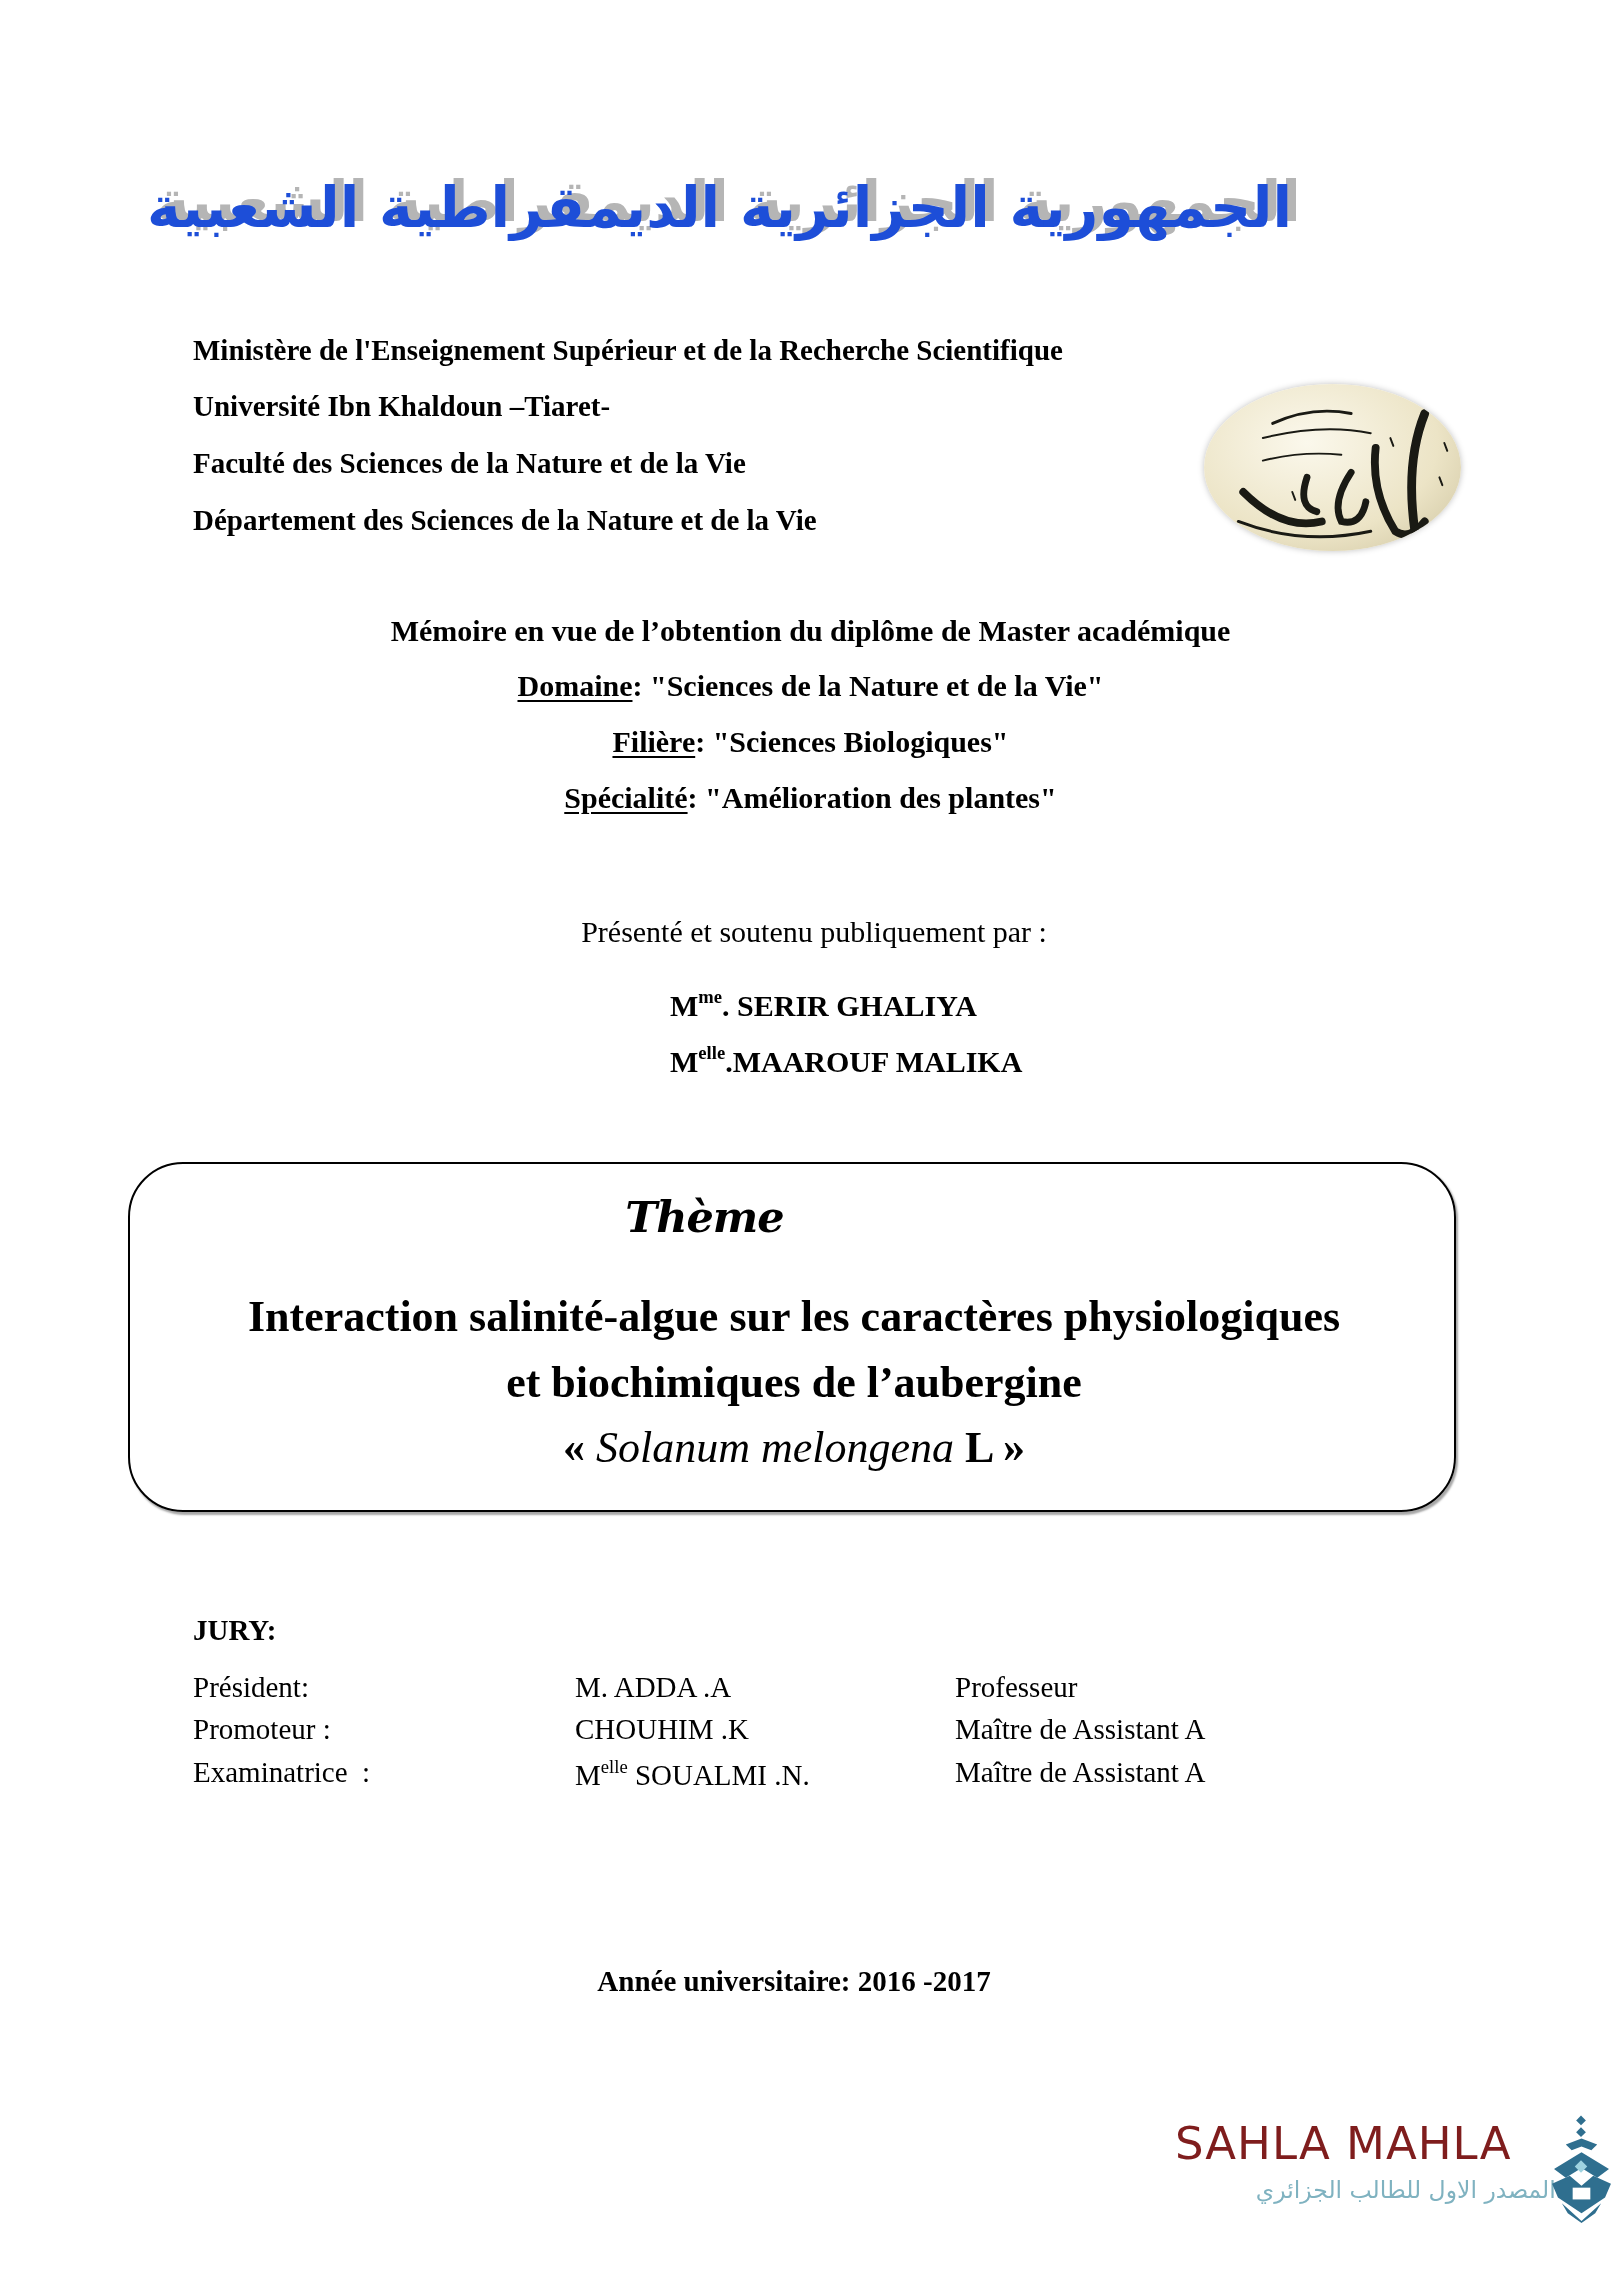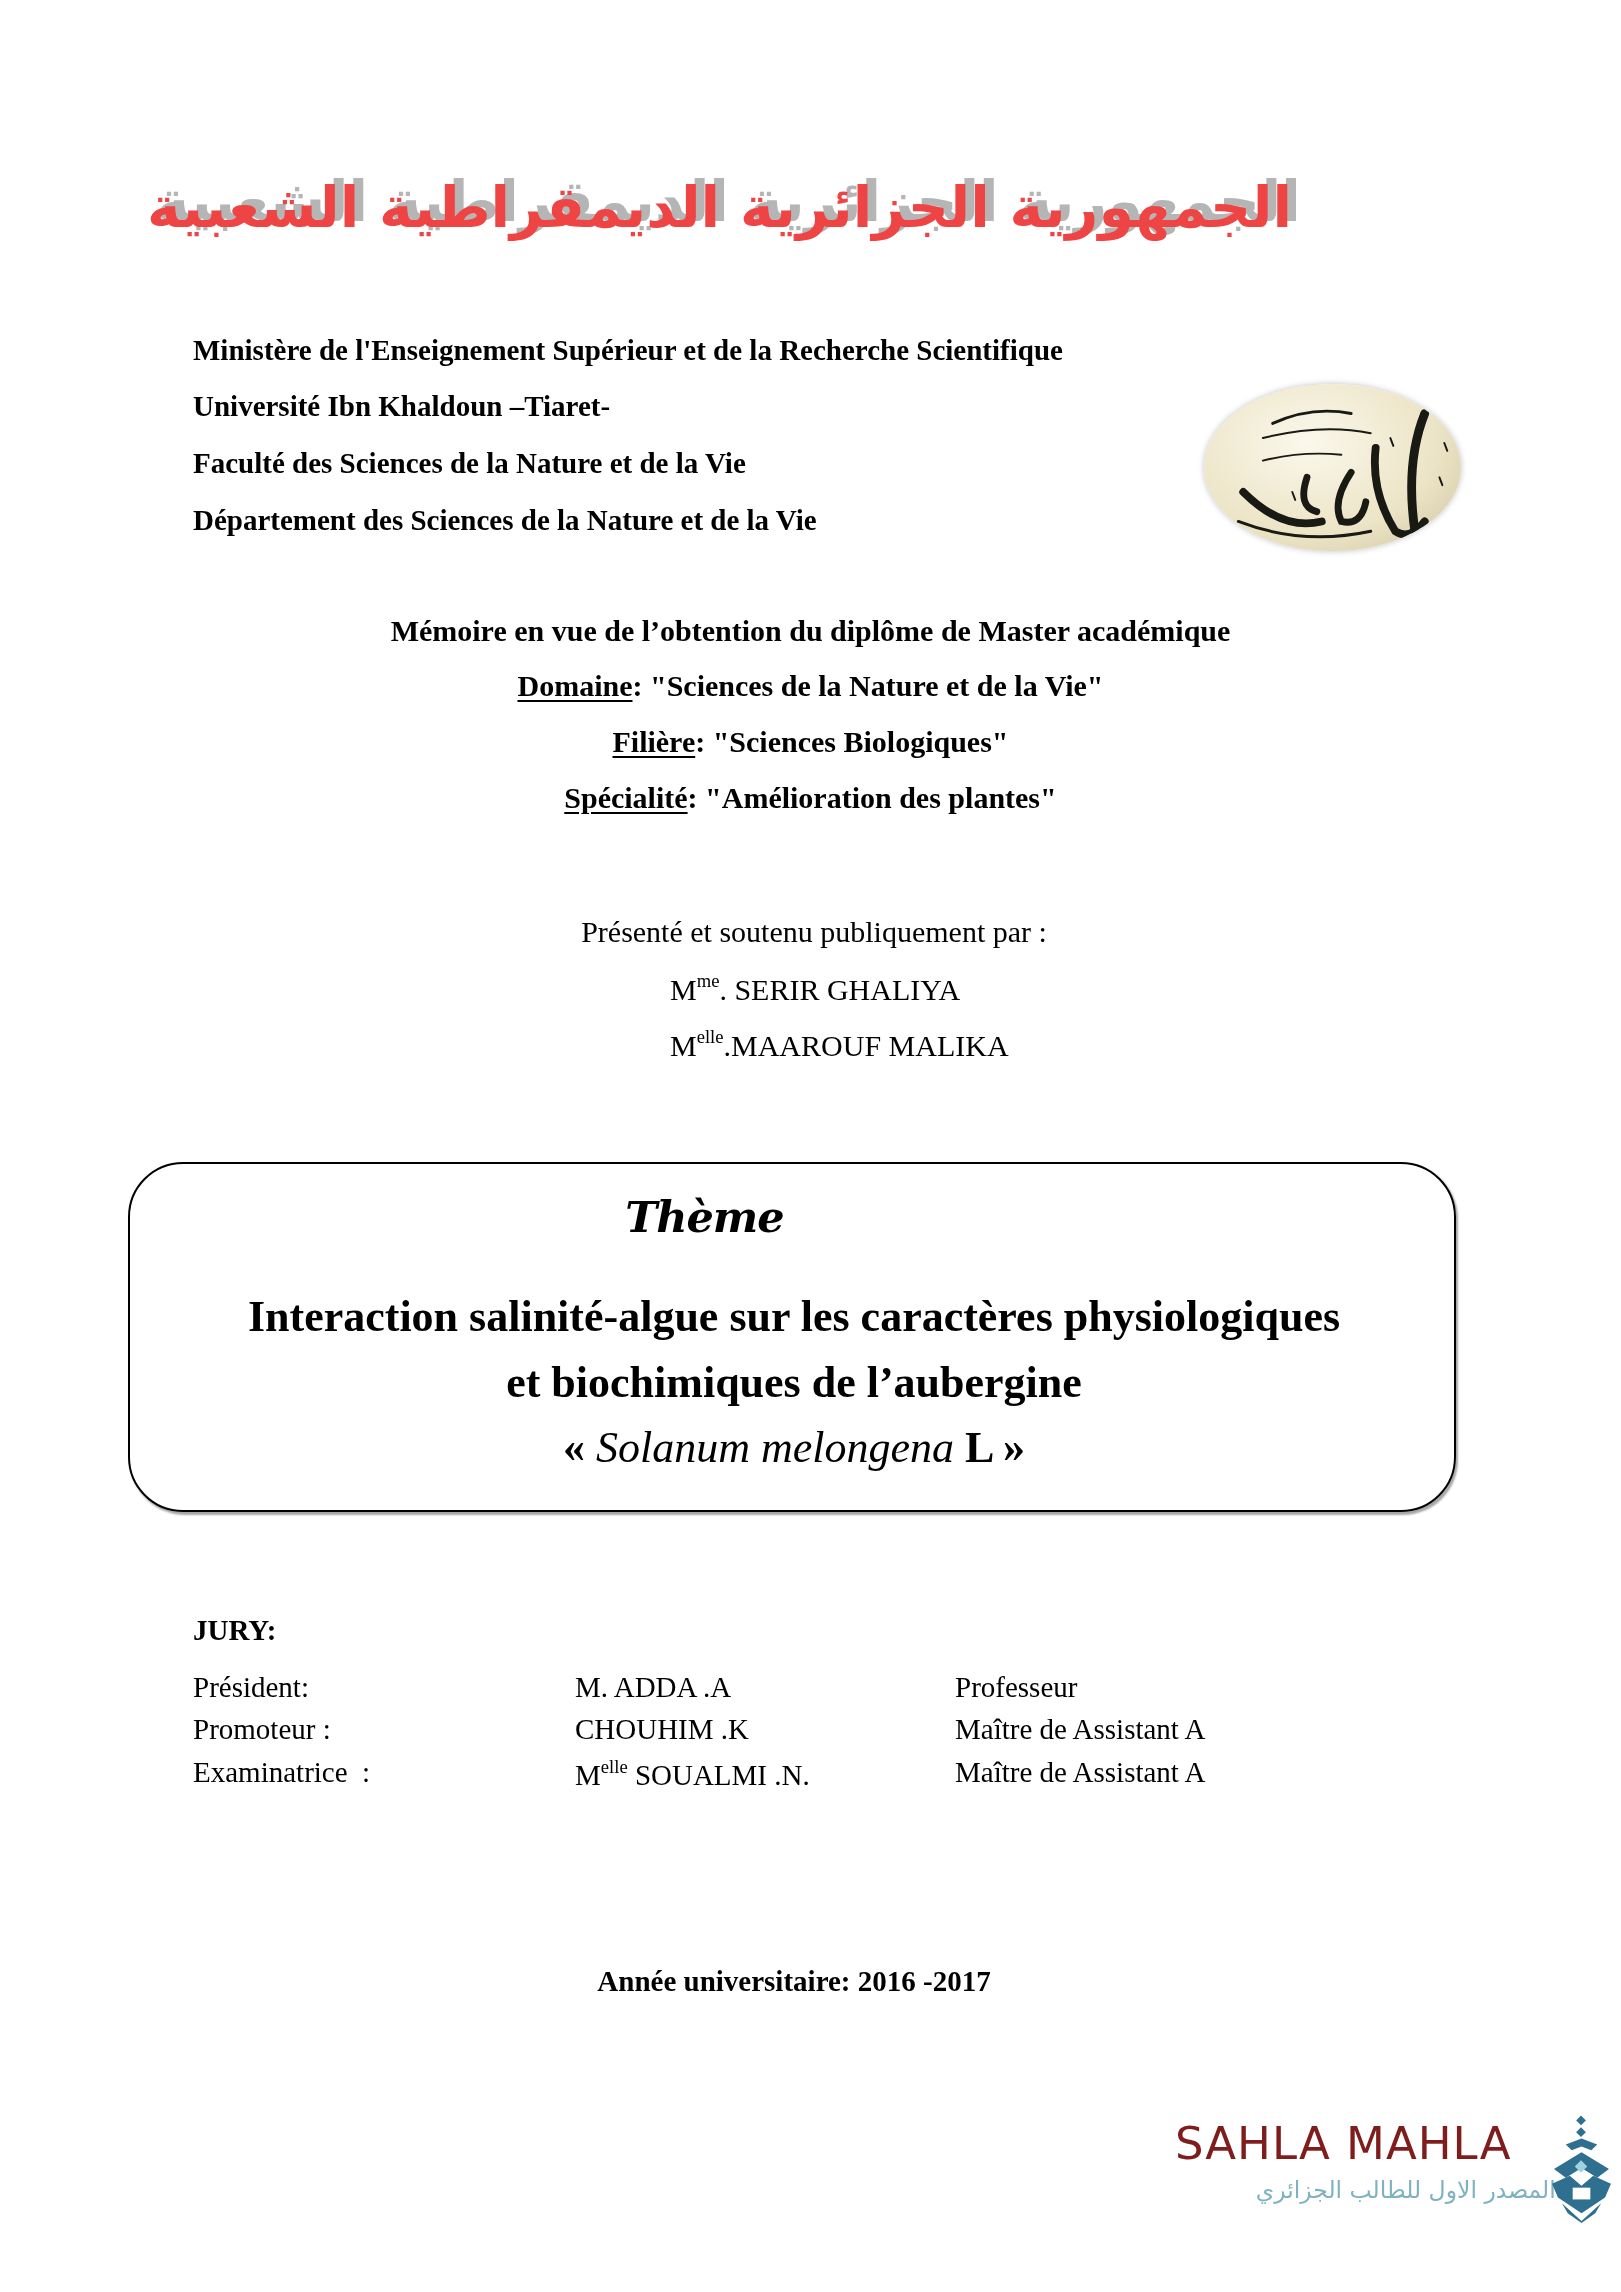--- a/index.html
+++ b/index.html
@@ -6,42 +6,42 @@
   body {
     width: 1621px; height: 2293px; position: relative; overflow: hidden;
     font-family: "Liberation Serif", "DejaVu Serif", serif; color: #000;
   }
   .abs { position: absolute; }
 
   .arabic-header {
     left: 0; width: 1439px; top: 174px; text-align: center;
     direction: rtl; font-family: "DejaVu Sans", sans-serif;
     font-size: 57px; font-weight: bold; letter-spacing: 1px;
-    color: #ef4444; text-shadow: 8.8px -5.9px 0 #b5b5b5;
+    color: #1d4ed8; text-shadow: 8.8px -5.9px 0 #b5b5b5;
   }
 
   .inst { left: 193px; font-size: 29px; font-weight: bold; line-height: 35px; }
 
   .logo-univ {
     left: 1204px; top: 384px; width: 257px; height: 167px; border-radius: 50%;
     background: radial-gradient(ellipse at 40% 35%, #fbf8ec 0%, #ece4c6 60%, #cbc19c 100%);
     box-shadow: 0 0 5.9px rgba(0,0,0,0.25);
     overflow: hidden;
   }
   .logo-univ svg { width: 100%; height: 100%; }
 
   .center-line {
     left: 0; width: 1621px; text-align: center;
     font-size: 30px; font-weight: bold; line-height: 37px;
   }
   .u { text-decoration: underline; text-underline-offset: 3.9px; text-decoration-thickness: 2px; }
 
   .presented { left: 0; width: 1621px; text-align: center; top: 915px; font-size: 30px; padding-left: 0; }
   .presented span { display: inline-block; margin-left: 7px; }
-  .student { left: 670px; font-size: 30px; font-weight: normal; }
+  .student { left: 670px; font-size: 30px; font-weight: bold; margin-top: 16px; }
   .student sup { font-size: 18.6px; vertical-align: 12.7px; }
 
   .theme-box {
     left: 128px; top: 1162px; width: 1328px; height: 350px;
     border: 2.9px solid #000; border-radius: 55px; box-sizing: border-box;
     box-shadow: 2px 2.9px 2px rgba(0,0,0,0.35);
   }
   .theme-label {
     left: 0; width: 1409px; top: 1192px; text-align: center;
     font-size: 43px; font-style: italic; font-weight: bold;

